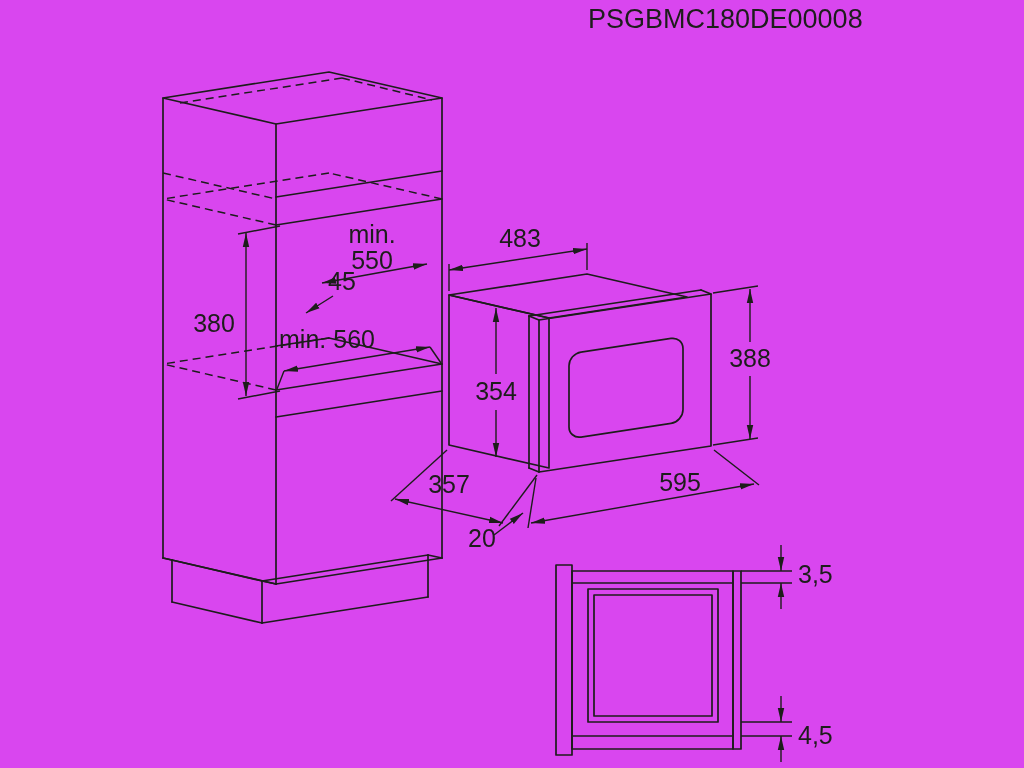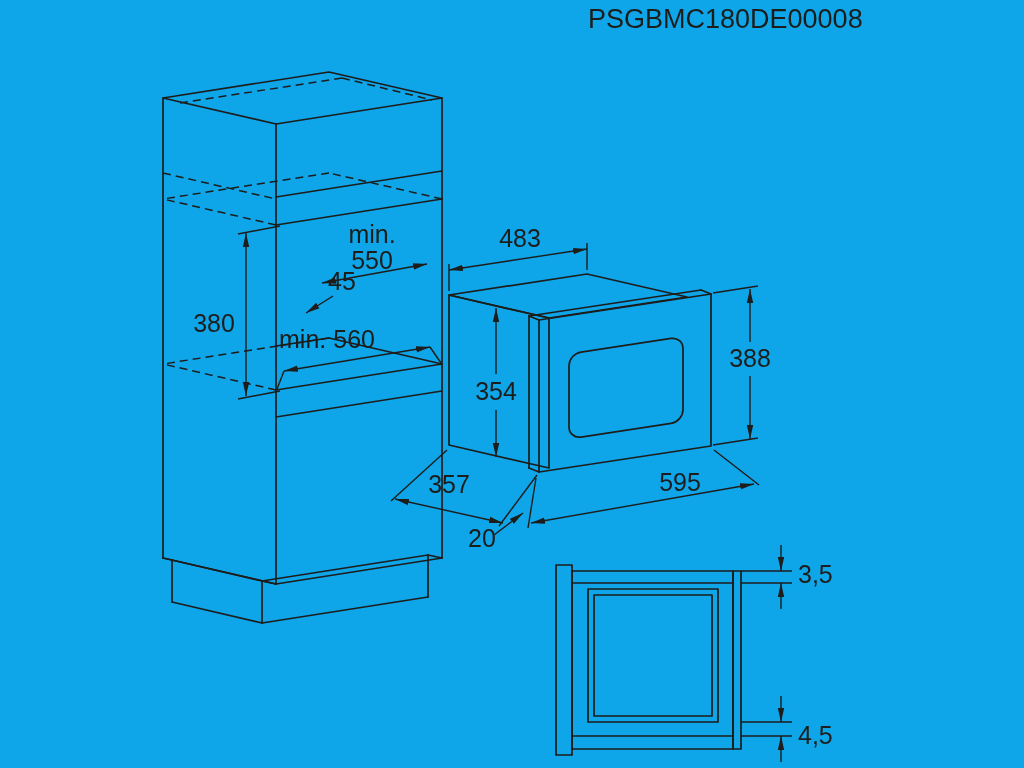--- a/index.html
+++ b/index.html
@@ -4,21 +4,21 @@
 <style>
   html, body {
     margin: 0;
     padding: 0;
     background: #ffffff;
   }
   .canvas {
     position: relative;
     width: 1024px;
     height: 768px;
-    background: #0ea5e9;
+    background: #d946ef;
     overflow: hidden;
     font-family: "Liberation Sans", sans-serif;
   }
   svg { display: block; }
   .ln {
     stroke: #1d1d1b;
     stroke-width: 1.7;
     fill: none;
     stroke-linecap: round;
     stroke-linejoin: round;

